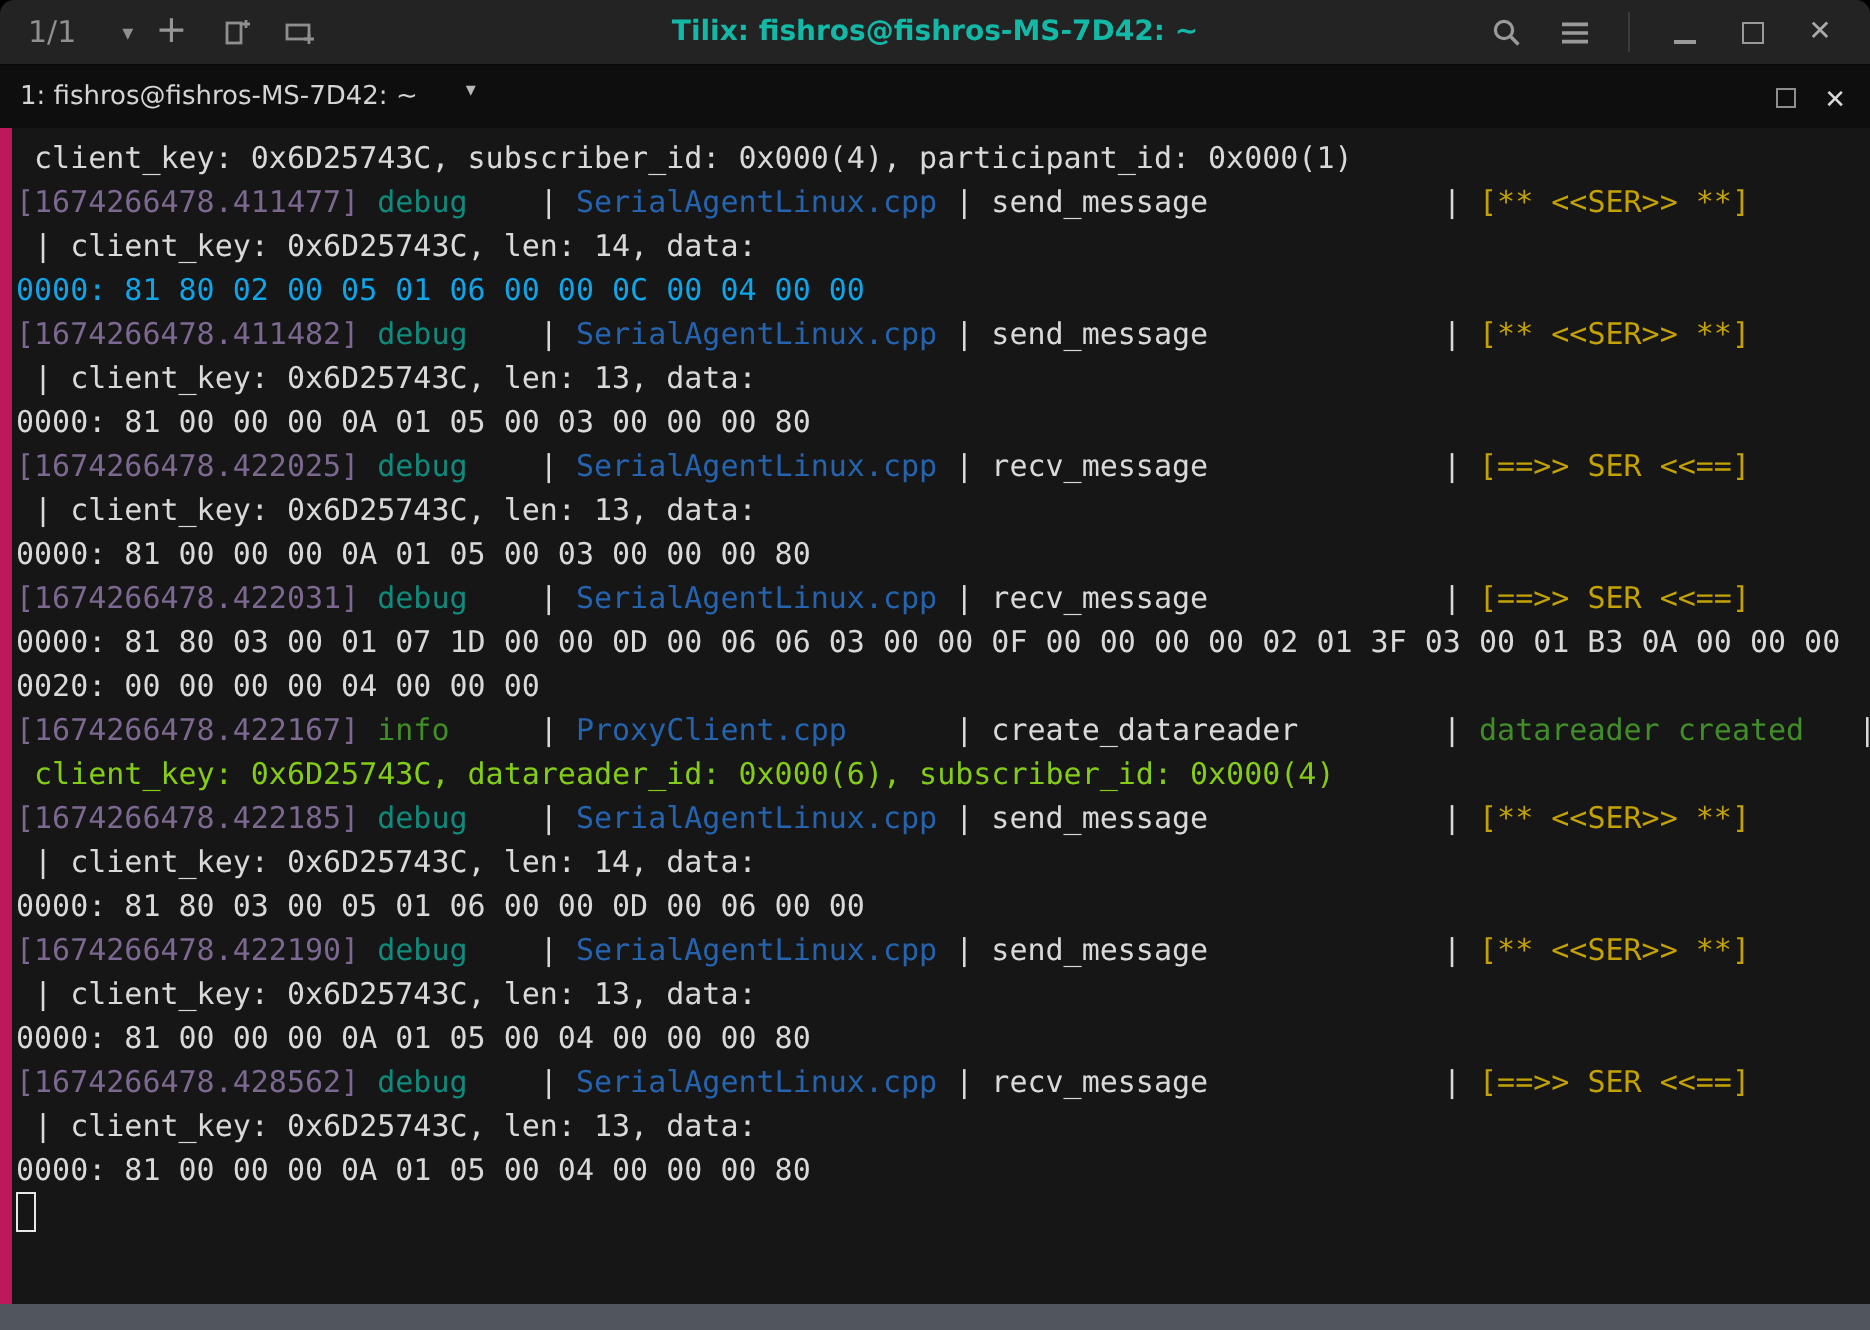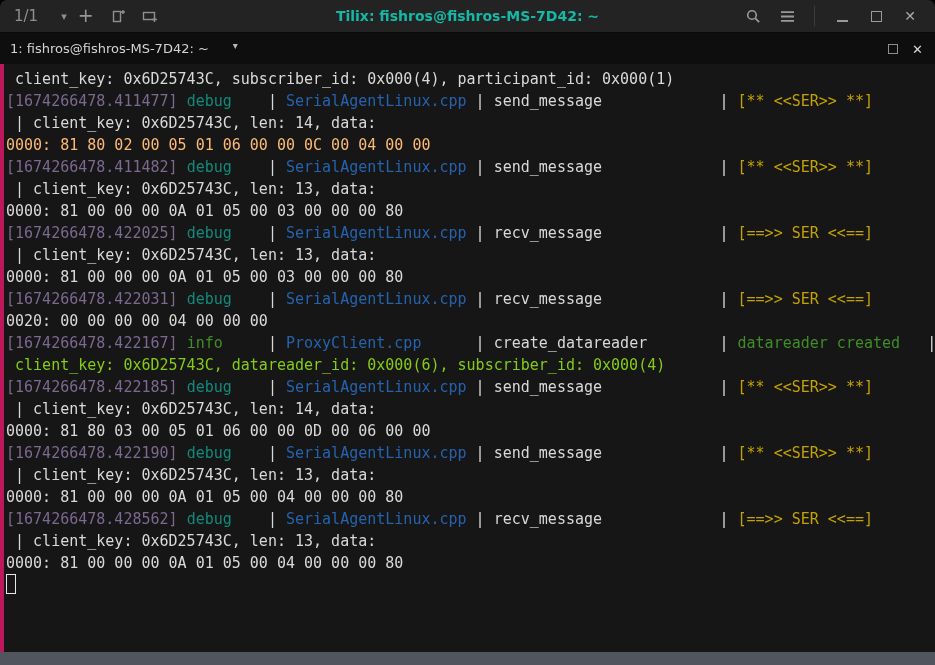--- a/index.html
+++ b/index.html
@@ -24,21 +24,21 @@
 
   
   .tabbar{height:31px;flex:0 0 31px;background:#0e0e0e;display:flex;align-items:center;color:#d4d4d4;user-select:none;}
   .tab{display:flex;align-items:flex-start;gap:24px;padding-left:10px;font-size:13px;cursor:pointer;}
   .tab .caret{color:#b9b9b9;font-size:10px;}
   .tab-right{margin-left:auto;display:flex;align-items:center;gap:14px;padding-right:12px;}
   .restore-box{width:8px;height:8px;border:1.5px solid #8e8e8e;display:block;}
   .tab-close{font-size:13px;color:#d8d8d8;line-height:1;}
 
   
-  .terminal{flex:1 1 auto;background:#161616;border-left:4px solid #be185d;
+  .terminal{flex:1 1 auto;background:#161616;border-left:6px solid #be185d;
     padding:4px 0 0 2px;overflow:hidden;
     font-family:"DejaVu Sans Mono",monospace;font-size:15px;line-height:22px;color:#d9d9d9;}
   .term-line{white-space:pre;height:22px;overflow:hidden;}
   .cursor{display:inline-block;width:8px;height:18px;border:1.5px solid #e8e8e8;vertical-align:middle;margin-top:-3px;}
 
   
   .bottom-strip{flex:0 0 13px;background:#51565e;}
 </style>
 </head>
 <body>
@@ -116,28 +116,29 @@
         <span class="tab-close">✕</span>
       </div>
     </div>
   </div>
 
   <div class="terminal" style="background: rgb(22, 22, 22);">
     <div id="terminal-output">
         <div class="term-line"><span style="color: rgb(217, 217, 217);"> client_key: 0x6D25743C, subscriber_id: 0x000(4), participant_id: 0x000(1)</span></div>
         <div class="term-line"><span style="color: rgb(124, 104, 144);">[1674266478.411477]</span><span style="color: rgb(217, 217, 217);"> </span><span style="color: rgb(15, 138, 124);">debug</span><span style="color: rgb(217, 217, 217);">    | </span><span style="color: rgb(37, 99, 174);">SerialAgentLinux.cpp</span><span style="color: rgb(217, 217, 217);"> | send_message             | </span><span style="color: rgb(195, 162, 2);">[** &lt;&lt;SER&gt;&gt; **]</span></div>
         <div class="term-line"><span style="color: rgb(217, 217, 217);"> | client_key: 0x6D25743C, len: 14, data:</span></div>
-        <div class="term-line"><span style="color: #fdba74;">0000: 81 80 02 00 05 01 06 00 00 0C 00 04 00 00</span></div>
+        <div class="term-line"><span style="color: #0ea5e9;">0000: 81 80 02 00 05 01 06 00 00 0C 00 04 00 00</span></div>
         <div class="term-line"><span style="color: rgb(124, 104, 144);">[1674266478.411482]</span><span style="color: rgb(217, 217, 217);"> </span><span style="color: rgb(15, 138, 124);">debug</span><span style="color: rgb(217, 217, 217);">    | </span><span style="color: rgb(37, 99, 174);">SerialAgentLinux.cpp</span><span style="color: rgb(217, 217, 217);"> | send_message             | </span><span style="color: rgb(195, 162, 2);">[** &lt;&lt;SER&gt;&gt; **]</span></div>
         <div class="term-line"><span style="color: rgb(217, 217, 217);"> | client_key: 0x6D25743C, len: 13, data:</span></div>
         <div class="term-line"><span style="color: rgb(217, 217, 217);">0000: 81 00 00 00 0A 01 05 00 03 00 00 00 80</span></div>
         <div class="term-line"><span style="color: rgb(124, 104, 144);">[1674266478.422025]</span><span style="color: rgb(217, 217, 217);"> </span><span style="color: rgb(15, 138, 124);">debug</span><span style="color: rgb(217, 217, 217);">    | </span><span style="color: rgb(37, 99, 174);">SerialAgentLinux.cpp</span><span style="color: rgb(217, 217, 217);"> | recv_message             | </span><span style="color: rgb(195, 162, 2);">[==&gt;&gt; SER &lt;&lt;==]</span></div>
         <div class="term-line"><span style="color: rgb(217, 217, 217);"> | client_key: 0x6D25743C, len: 13, data:</span></div>
         <div class="term-line"><span style="color: rgb(217, 217, 217);">0000: 81 00 00 00 0A 01 05 00 03 00 00 00 80</span></div>
         <div class="term-line"><span style="color: rgb(124, 104, 144);">[1674266478.422031]</span><span style="color: rgb(217, 217, 217);"> </span><span style="color: rgb(15, 138, 124);">debug</span><span style="color: rgb(217, 217, 217);">    | </span><span style="color: rgb(37, 99, 174);">SerialAgentLinux.cpp</span><span style="color: rgb(217, 217, 217);"> | recv_message             | </span><span style="color: rgb(195, 162, 2);">[==&gt;&gt; SER &lt;&lt;==]</span></div>
+        <div class="term-line"><span style="color: rgb(217, 217, 217);">0000: 81 80 03 00 01 07 1D 00 00 0D 00 06 06 03 00 00 0F 00 00 00 00 02 01 3F 03 00 01 B3 0A 00 00 00</span></div>
         <div class="term-line"><span style="color: rgb(217, 217, 217);">0020: 00 00 00 00 04 00 00 00</span></div>
         <div class="term-line"><span style="color: rgb(124, 104, 144);">[1674266478.422167]</span><span style="color: rgb(217, 217, 217);"> </span><span style="color: rgb(65, 142, 40);">info</span><span style="color: rgb(217, 217, 217);">     | </span><span style="color: rgb(37, 99, 174);">ProxyClient.cpp</span><span style="color: rgb(217, 217, 217);">      | create_datareader        | </span><span style="color: rgb(65, 142, 40);">datareader created</span><span style="color: rgb(217, 217, 217);">   |</span></div>
         <div class="term-line"><span style="color: #84cc16;"> client_key: 0x6D25743C, datareader_id: 0x000(6), subscriber_id: 0x000(4)</span></div>
         <div class="term-line"><span style="color: rgb(124, 104, 144);">[1674266478.422185]</span><span style="color: rgb(217, 217, 217);"> </span><span style="color: rgb(15, 138, 124);">debug</span><span style="color: rgb(217, 217, 217);">    | </span><span style="color: rgb(37, 99, 174);">SerialAgentLinux.cpp</span><span style="color: rgb(217, 217, 217);"> | send_message             | </span><span style="color: rgb(195, 162, 2);">[** &lt;&lt;SER&gt;&gt; **]</span></div>
         <div class="term-line"><span style="color: rgb(217, 217, 217);"> | client_key: 0x6D25743C, len: 14, data:</span></div>
         <div class="term-line"><span style="color: rgb(217, 217, 217);">0000: 81 80 03 00 05 01 06 00 00 0D 00 06 00 00</span></div>
         <div class="term-line"><span style="color: rgb(124, 104, 144);">[1674266478.422190]</span><span style="color: rgb(217, 217, 217);"> </span><span style="color: rgb(15, 138, 124);">debug</span><span style="color: rgb(217, 217, 217);">    | </span><span style="color: rgb(37, 99, 174);">SerialAgentLinux.cpp</span><span style="color: rgb(217, 217, 217);"> | send_message             | </span><span style="color: rgb(195, 162, 2);">[** &lt;&lt;SER&gt;&gt; **]</span></div>
         <div class="term-line"><span style="color: rgb(217, 217, 217);"> | client_key: 0x6D25743C, len: 13, data:</span></div>
         <div class="term-line"><span style="color: rgb(217, 217, 217);">0000: 81 00 00 00 0A 01 05 00 04 00 00 00 80</span></div>
         <div class="term-line"><span style="color: rgb(124, 104, 144);">[1674266478.428562]</span><span style="color: rgb(217, 217, 217);"> </span><span style="color: rgb(15, 138, 124);">debug</span><span style="color: rgb(217, 217, 217);">    | </span><span style="color: rgb(37, 99, 174);">SerialAgentLinux.cpp</span><span style="color: rgb(217, 217, 217);"> | recv_message             | </span><span style="color: rgb(195, 162, 2);">[==&gt;&gt; SER &lt;&lt;==]</span></div>

